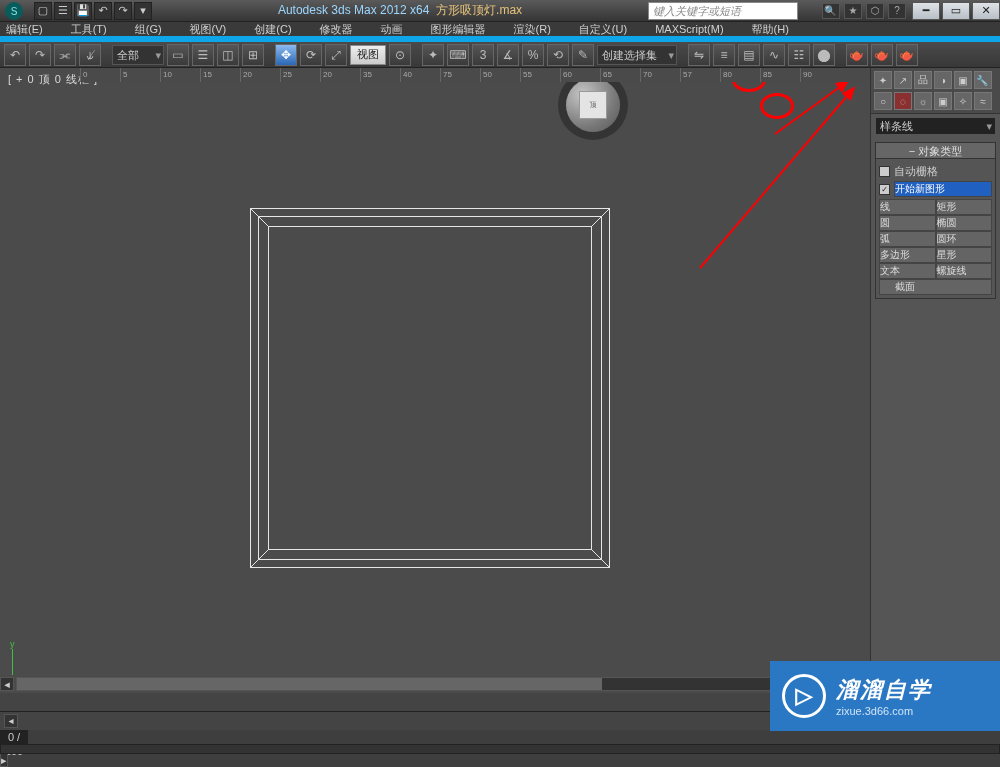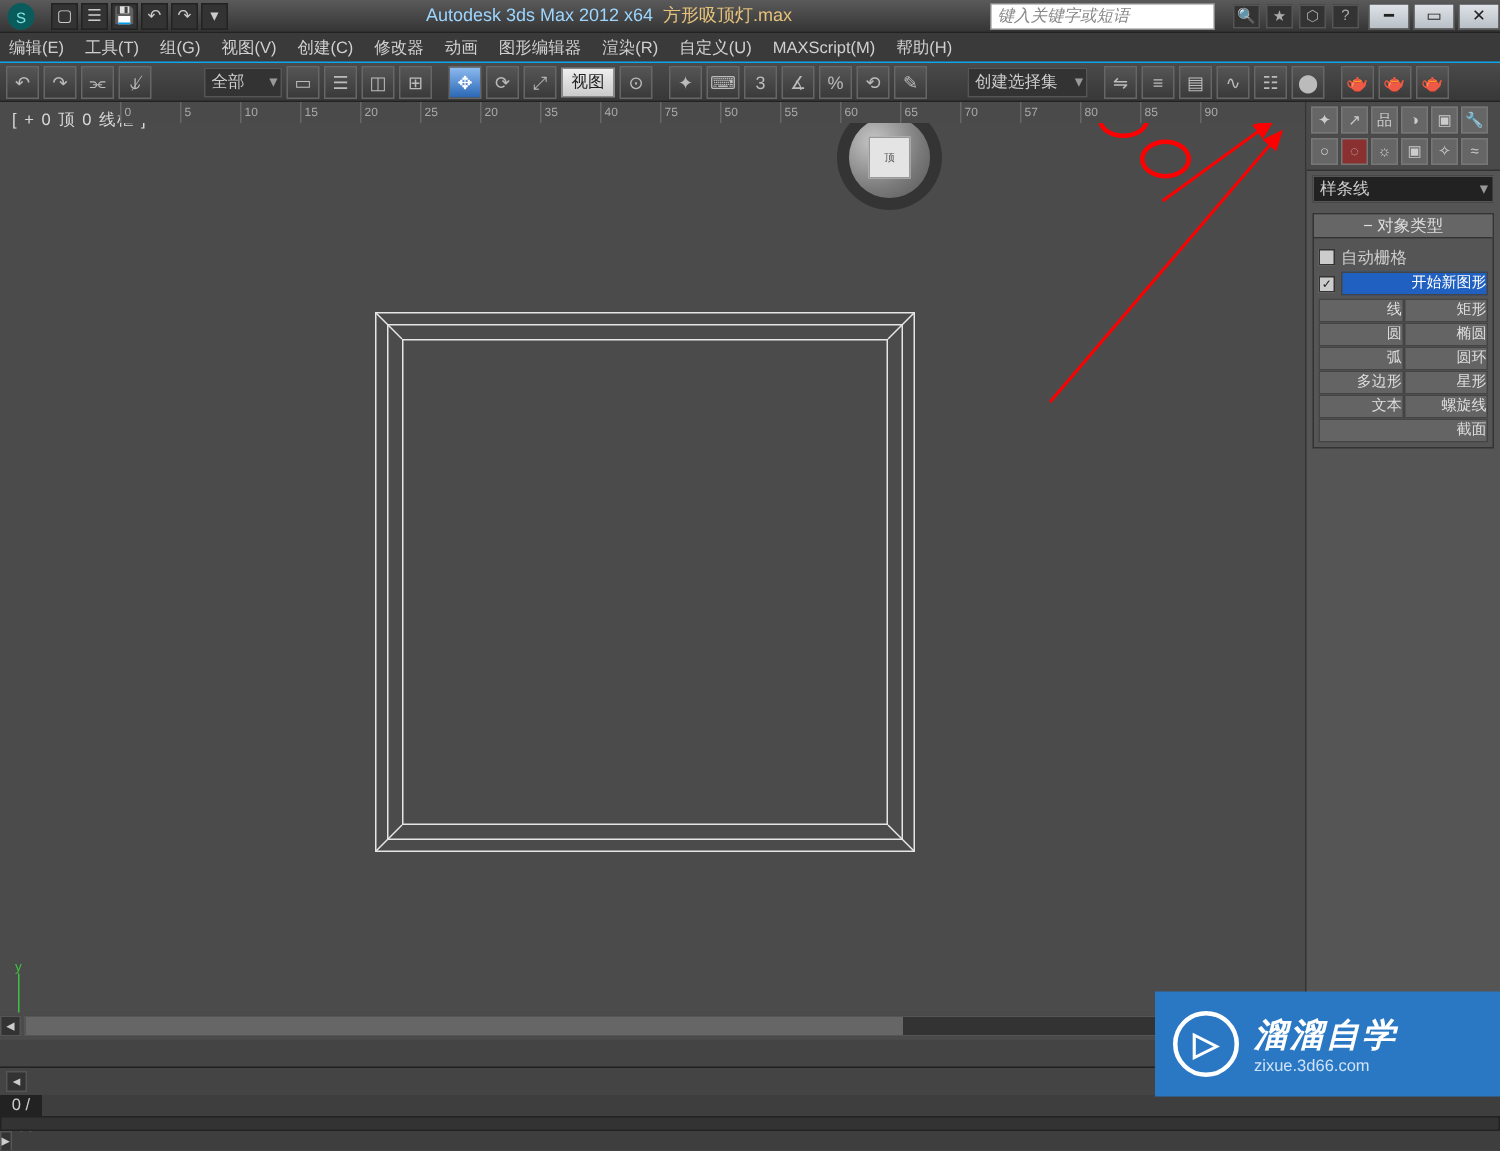--- a/index.html
+++ b/index.html
@@ -5,36 +5,36 @@
 * { margin: 0; padding: 0; box-sizing: border-box; }
 body { font-family: "Microsoft YaHei", Arial, sans-serif; font-size: 11px; background: #444444; color: #cccccc; width: 1000px; height: 767px; overflow: hidden; position: relative; }
 
 
 .title-bar { height: 22px; background: linear-gradient(#5a5a5a, #353535); display: flex; align-items: center; border-bottom: 1px solid #222; }
 .app-icon { width: 20px; height: 20px; margin: 0 4px; }
 .qat { display: flex; gap: 2px; margin-left: 6px; }
 .qat .btn { width: 18px; height: 18px; background: #333; border: 1px solid #222; display: flex; align-items: center; justify-content: center; }
 .title-text { flex: 1; text-align: center; color: #9cd6ff; font-size: 12px; }
 .file-name { color: #e6c27a; }
-.search-box { width: 150px; height: 18px; background: #fff; border: 1px solid #888; font-style: italic; color: #888; padding: 0 4px; line-height: 16px; margin-right: 12px; }
+.search-box { width: 150px; height: 18px; background: #fff; border: 1px solid #888; font-style: italic; color: #888; padding: 0 4px; line-height: 16px; margin-right: 24px; }
 .win-icons { display: flex; gap: 4px; margin-right: 6px; }
 .win-icons .ico { width: 18px; height: 16px; background: #333; border: 1px solid #555; display: flex; align-items: center; justify-content: center; font-size: 10px; color: #aaa; }
 .win-btns { display: flex; gap: 2px; }
 .win-btns .wb { width: 28px; height: 18px; background: linear-gradient(#dfe3e8, #b8bfc6); border: 1px solid #555; display: flex; align-items: center; justify-content: center; color: #222; }
 
 
-.menu-bar { height: 20px; background: #3a3a3a; display: flex; align-items: center; padding: 0 6px; gap: 14px; border-bottom: 1px solid #0ea5e9; }
+.menu-bar { height: 20px; background: #3a3a3a; display: flex; align-items: center; padding: 0 6px; gap: 28px; border-bottom: 6px solid #0ea5e9; }
 .menu-item { color: #d0d0d0; cursor: default; }
 
 
 .main-toolbar { height: 26px; background: linear-gradient(#4a4a4a, #383838); display: flex; align-items: center; padding: 0 4px; gap: 3px; border-bottom: 1px solid #222; }
 .tbtn { width: 22px; height: 22px; background: linear-gradient(#555, #3a3a3a); border: 1px solid #666; display: flex; align-items: center; justify-content: center; color: #bbb; font-size: 12px; }
 .tbtn.blue { background: linear-gradient(#8dbaf0, #2a67b5); color: #fff; }
 .tsep { width: 5px; }
-.combo { height: 20px; background: #333; border: 1px solid #555; color: #ccc; padding: 0 14px 0 4px; position: relative; font-size: 11px; line-height: 18px; margin-left: 24px; }
+.combo { height: 20px; background: #333; border: 1px solid #555; color: #ccc; padding: 0 14px 0 4px; position: relative; font-size: 11px; line-height: 18px; }
 .combo:after { content: "▾"; position: absolute; right: 2px; top: 0; color: #999; }
 .viewlabel-btn { height: 20px; background: linear-gradient(#eee,#ccc); color: #222; border: 1px solid #888; padding: 0 6px; display: flex; align-items: center; }
 
 
 .workspace { position: absolute; top: 68px; left: 0; right: 0; bottom: 74px; background: #4b4b4b; display: flex; }
 .viewport-area { flex: 1; position: relative; }
 .viewport { position: absolute; inset: 0; background: #4b4b4b; }
 .viewport-label { position: absolute; top: 4px; left: 8px; color: #d8d8d8; font-size: 11px; letter-spacing: 1px; }
 .viewcube { position: absolute; top: 10px; right: 250px; width: 54px; height: 54px; border-radius: 50%; background: radial-gradient(circle at 30% 30%, #c5c5c5, #7a7a7a 60%, #555 100%); box-shadow: 0 0 0 8px rgba(0,0,0,0.3); display: flex; align-items: center; justify-content: center; }
 .viewcube .face { width: 28px; height: 28px; background: #e4e4e4; color: #555; font-size: 7px; display: flex; align-items: center; justify-content: center; border: 1px solid #999; }
@@ -56,21 +56,21 @@
 .cmd-tab.active { background: #8a3030; }
 .cmd-sub { display: flex; gap: 2px; padding: 0 3px 3px; background: #4a4a4a; border-bottom: 1px solid #333; }
 .rollout { border: 1px solid #333; margin: 4px; }
 .rollout-header { background: #666; color: #ddd; text-align: center; font-size: 11px; height: 16px; line-height: 16px; border-bottom: 1px solid #333; }
 .rollout-body { padding: 3px; }
 .combo-full { width: 100%; height: 18px; background: #222; color: #ccc; border: 1px solid #555; padding: 0 14px 0 4px; position: relative; font-size: 11px; line-height: 16px; }
 .combo-full:after { content: "▾"; position: absolute; right: 3px; top: 0; color: #999; }
 .chk-row { display: flex; align-items: center; gap: 4px; margin: 2px 0; }
 .chk { width: 11px; height: 11px; background: #ccc; border: 1px solid #333; display: flex; align-items: center; justify-content: center; font-size: 8px; color: #222; }
 .btn-grid { display: flex; flex-wrap: wrap; }
-.obj-btn { width: 50%; height: 16px; background: #646464; border: 1px solid #444; color: #ddd; font-size: 10px; text-align: right; line-height: 14px; }
+.obj-btn { width: 50%; height: 16px; background: #646464; border: 1px solid #444; color: #ddd; font-size: 10px; text-align: left; line-height: 14px; }
 .obj-btn.wide { width: 100%; padding-left: 15px; }
 .obj-btn.highlight { background: #2060c0; color: #fff; }
 .name-row { display: flex; gap: 2px; margin-top: 2px; }
 .name-input { flex: 1; height: 14px; background: #333; border: 1px solid #555; }
 .color-swatch { width: 14px; height: 14px; background: #131313; border: 1px solid #777; }
 
 
 .ann-circle { position: absolute; border: 3px solid #ff0000; border-radius: 50%; pointer-events: none; }
 .ann-arrow { position: absolute; pointer-events: none; }
 

